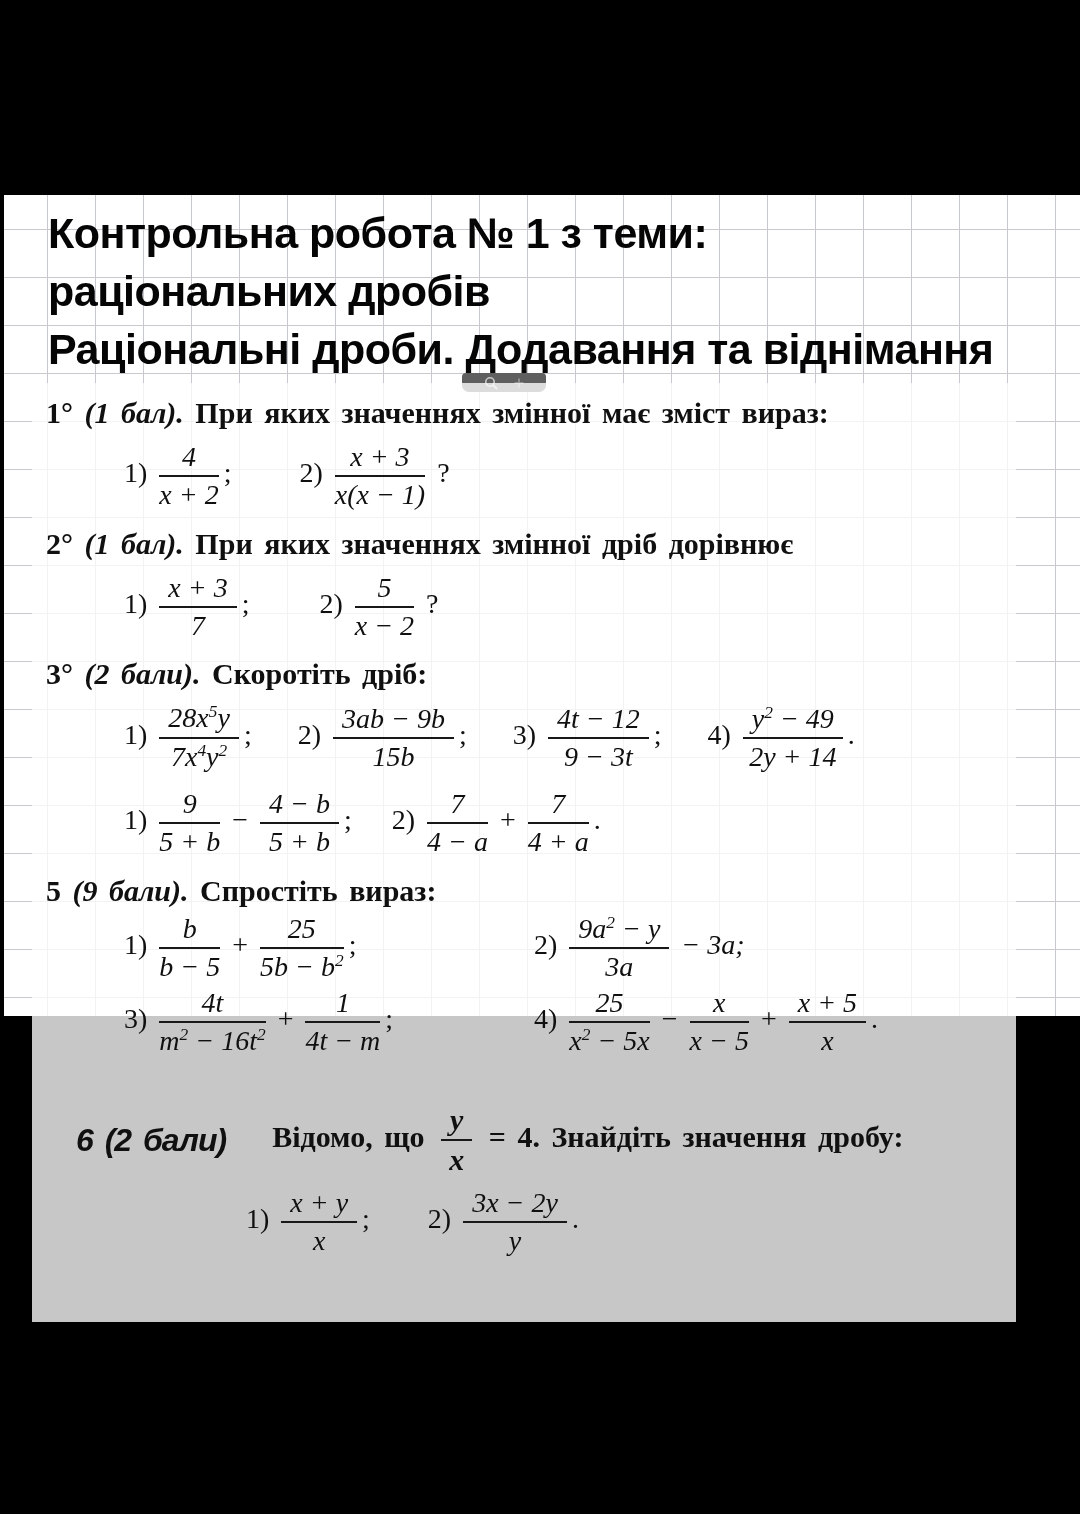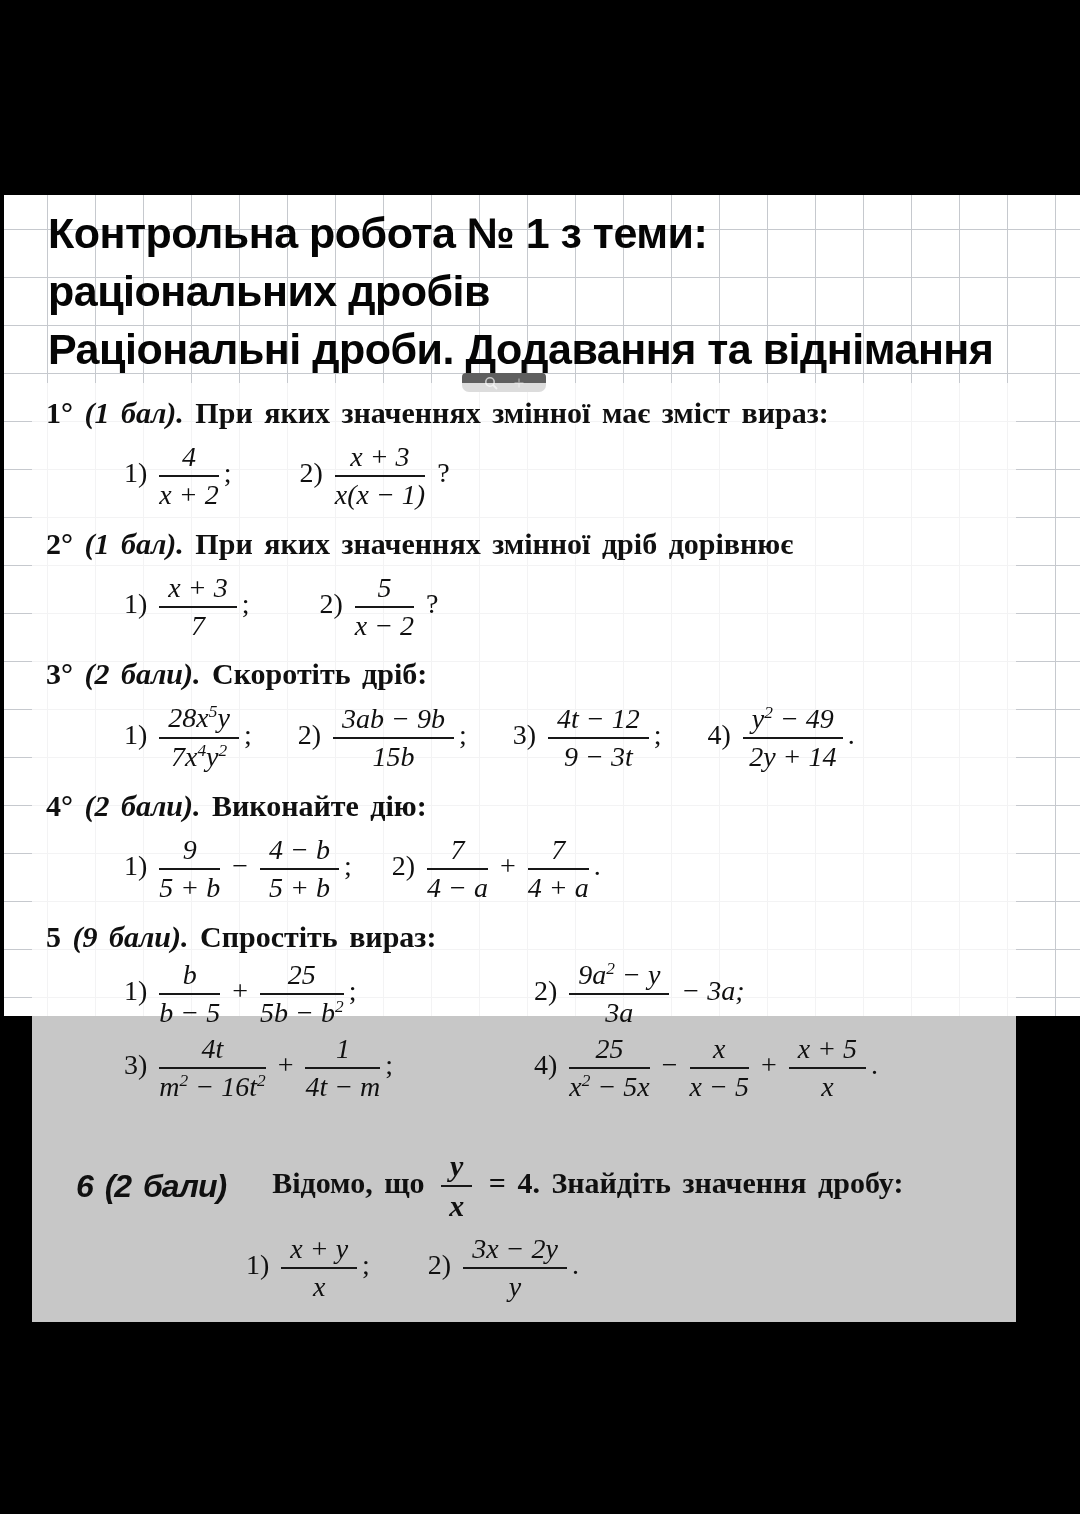--- a/index.html
+++ b/index.html
@@ -97,23 +97,20 @@
         </div>
         <div class="irow"><span class="item"><span class="seg">1) </span><span class="mfrac"><span class="num">x + 3</span><span class="den">7</span></span><span class="seg">;</span></span><span class="item"><span class="seg">2) </span><span class="mfrac"><span class="num">5</span><span class="den">x − 2</span></span><span class="seg"> ?</span></span></div>
       </section>
       <section class="problem p3">
         <div class="phead">
           <div class="hline"><span class="seg">3° </span><span class="seg bi">(2 бали). </span><span class="seg">Скоротіть дріб:</span></div>
         </div>
         <div class="irow"><span class="item"><span class="seg">1) </span><span class="mfrac"><span class="num">28x<sup>5</sup>y</span><span class="den">7x<sup>4</sup>y<sup>2</sup></span></span><span class="seg">;</span></span><span class="item"><span class="seg">2) </span><span class="mfrac"><span class="num">3ab − 9b</span><span class="den">15b</span></span><span class="seg">;</span></span><span class="item"><span class="seg">3) </span><span class="mfrac"><span class="num">4t − 12</span><span class="den">9 − 3t</span></span><span class="seg">;</span></span><span class="item"><span class="seg">4) </span><span class="mfrac"><span class="num">y<sup>2</sup> − 49</span><span class="den">2y + 14</span></span><span class="seg">.</span></span></div>
       </section>
       <section class="problem p4">
-        <div class="phead">
-          <div class="hline"><span class="seg">4° </span><span class="seg bi">(2 бали). </span><span class="seg">Виконайте дію:</span></div>
-        </div>
         <div class="irow"><span class="item"><span class="seg">1) </span><span class="mfrac"><span class="num">9</span><span class="den">5 + b</span></span><span class="seg"> − </span><span class="mfrac"><span class="num">4 − b</span><span class="den">5 + b</span></span><span class="seg">;</span></span><span class="item"><span class="seg">2) </span><span class="mfrac"><span class="num">7</span><span class="den">4 − a</span></span><span class="seg"> + </span><span class="mfrac"><span class="num">7</span><span class="den">4 + a</span></span><span class="seg">.</span></span></div>
       </section>
       <section class="problem p5">
         <div class="phead">
           <div class="hline"><span class="seg">5 </span><span class="seg bi">(9 бали). </span><span class="seg">Спростіть вираз:</span></div>
         </div>
         <div class="irow"><span class="item"><span class="seg">1) </span><span class="mfrac"><span class="num">b</span><span class="den">b − 5</span></span><span class="seg"> + </span><span class="mfrac"><span class="num">25</span><span class="den">5b − b<sup>2</sup></span></span><span class="seg">;</span></span><span class="item"><span class="seg">2) </span><span class="mfrac"><span class="num">9a<sup>2</sup> − y</span><span class="den">3a</span></span><span class="seg i"> − 3a;</span></span></div>
         <div class="irow"><span class="item"><span class="seg">3) </span><span class="mfrac"><span class="num">4t</span><span class="den">m<sup>2</sup> − 16t<sup>2</sup></span></span><span class="seg"> + </span><span class="mfrac"><span class="num">1</span><span class="den">4t − m</span></span><span class="seg">;</span></span><span class="item"><span class="seg">4) </span><span class="mfrac"><span class="num">25</span><span class="den">x<sup>2</sup> − 5x</span></span><span class="seg"> − </span><span class="mfrac"><span class="num">x</span><span class="den">x − 5</span></span><span class="seg"> + </span><span class="mfrac"><span class="num">x + 5</span><span class="den">x</span></span><span class="seg">.</span></span></div>
       </section>
       <section class="problem p6">

